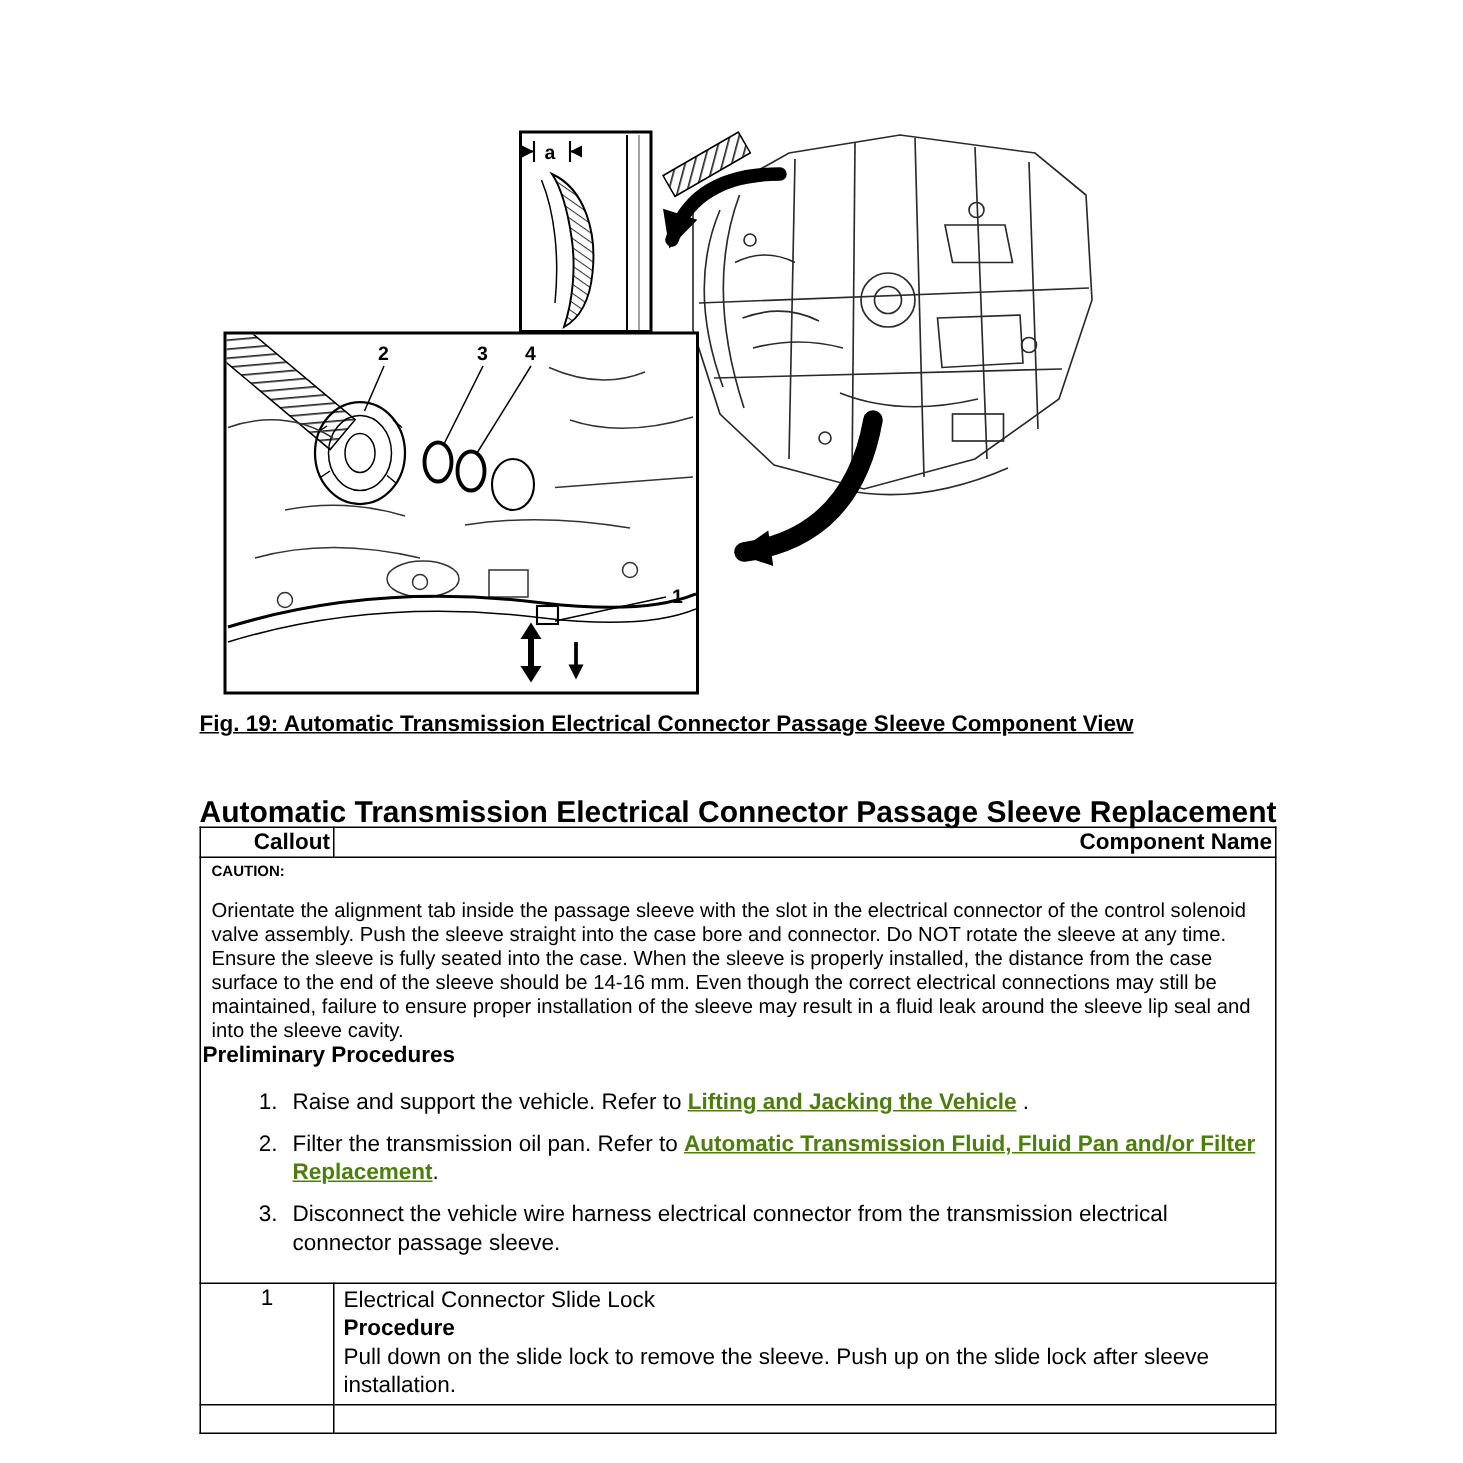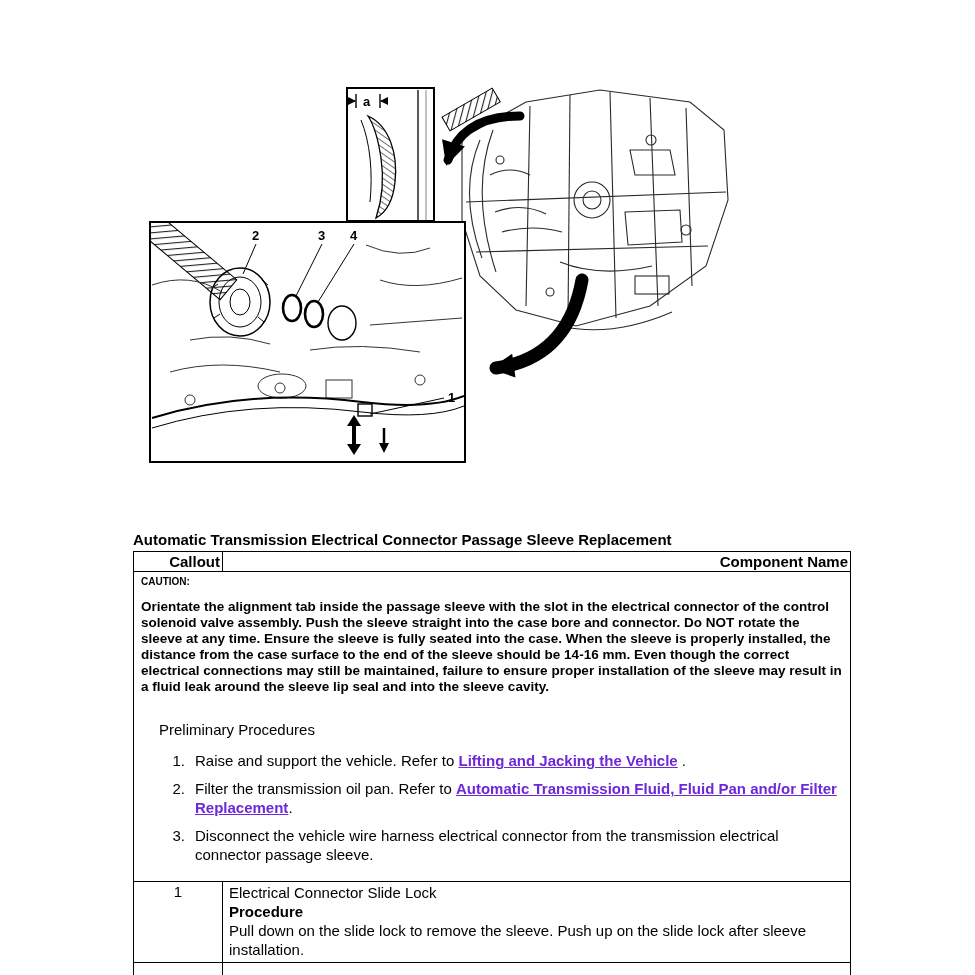--- a/index.html
+++ b/index.html
@@ -9,38 +9,38 @@
     position:relative;
   }
   .page { position:absolute; inset:0; }
 
   
   .figure-area { position:absolute; left:130px; top:80px; width:625px; height:392px; }
 
   
   .caption { position:absolute; left:133px; top:473px; width:730px; font-size:15px; font-weight:bold; line-height:20px; }
   .caption-title { text-decoration:underline; cursor:pointer; }
-  .table-title { position:absolute; left:133px; top:531px; width:730px; font-size:15px; font-weight:bold; }
+  .table-title { position:absolute; left:133px; top:531px; width:730px; font-size:20px; font-weight:bold; }
 
   
   table.doc-table {
     position:absolute; left:133px; top:551px; width:718px;
     border-collapse:collapse; table-layout:fixed;
   }
   table.doc-table td { border:1.5px solid #000; vertical-align:top; font-size:15px; }
   td.hdr { font-weight:bold; text-align:right; padding:1px 2px;margin-top:40px; }
   td.caution-cell { padding:4px 8px 8px 7px; }
   .caution-label { font-size:10px; font-weight:bold; }
-  .caution-text  { font-size:13.5px; font-weight:bold; line-height:16px; margin-top:12px; }
-  .prelim-heading { font-size:15px; font-weight:normal; margin-top:26px; margin-left:-6px;padding-left:24px; }
+  .caution-text  { font-size:13.5px; font-weight:normal; line-height:16px; margin-top:12px; }
+  .prelim-heading { font-size:15px; font-weight:bold; margin-left:-6px; }
   .steps { margin-top:13px; }
   .step { display:flex; margin:9px 0 9px 24px; line-height:19px; }
   .step-num { width:20px; text-align:right; margin-right:10px; flex:none; }
   .step-text { display:block; }
-  .doclink { font-weight:bold; text-decoration:underline; color:#6d28d9; cursor:pointer; }
+  .doclink { font-weight:bold; text-decoration:underline; color:#4d7c0f; cursor:pointer; }
   td.callout-cell { text-align:center; vertical-align:middle; font-size:15px; }
   td.comp-cell { padding:1px 6px 3px 6px; line-height:19px;margin-left:24px; }
   td.comp-cell .bold { font-weight:bold; }
   tr.partial-row td { height:16px; }
 
   
   svg text { font-family:"Liberation Sans", sans-serif; }
   .callout-num { font-size:13px; font-weight:bold; fill:#000; }
 </style>
 </head>
@@ -174,20 +174,21 @@
 
         <text x="122" y="160" class="callout-num">2</text>
         <text x="188" y="160" class="callout-num">3</text>
         <text x="220" y="160" class="callout-num">4</text>
         <text x="318" y="322" class="callout-num">1</text>
       </g>
     </svg>
   </div>
 
   <div class="caption">
+    <div class="caption-title">Fig. 19: Automatic Transmission Electrical Connector Passage Sleeve Component View</div>
   </div>
 
   <div class="table-title">Automatic Transmission Electrical Connector Passage Sleeve Replacement</div>
 
   <table class="doc-table">
     <colgroup>
         <col style="width:89px">
         <col>
       </colgroup>
     <tbody>

